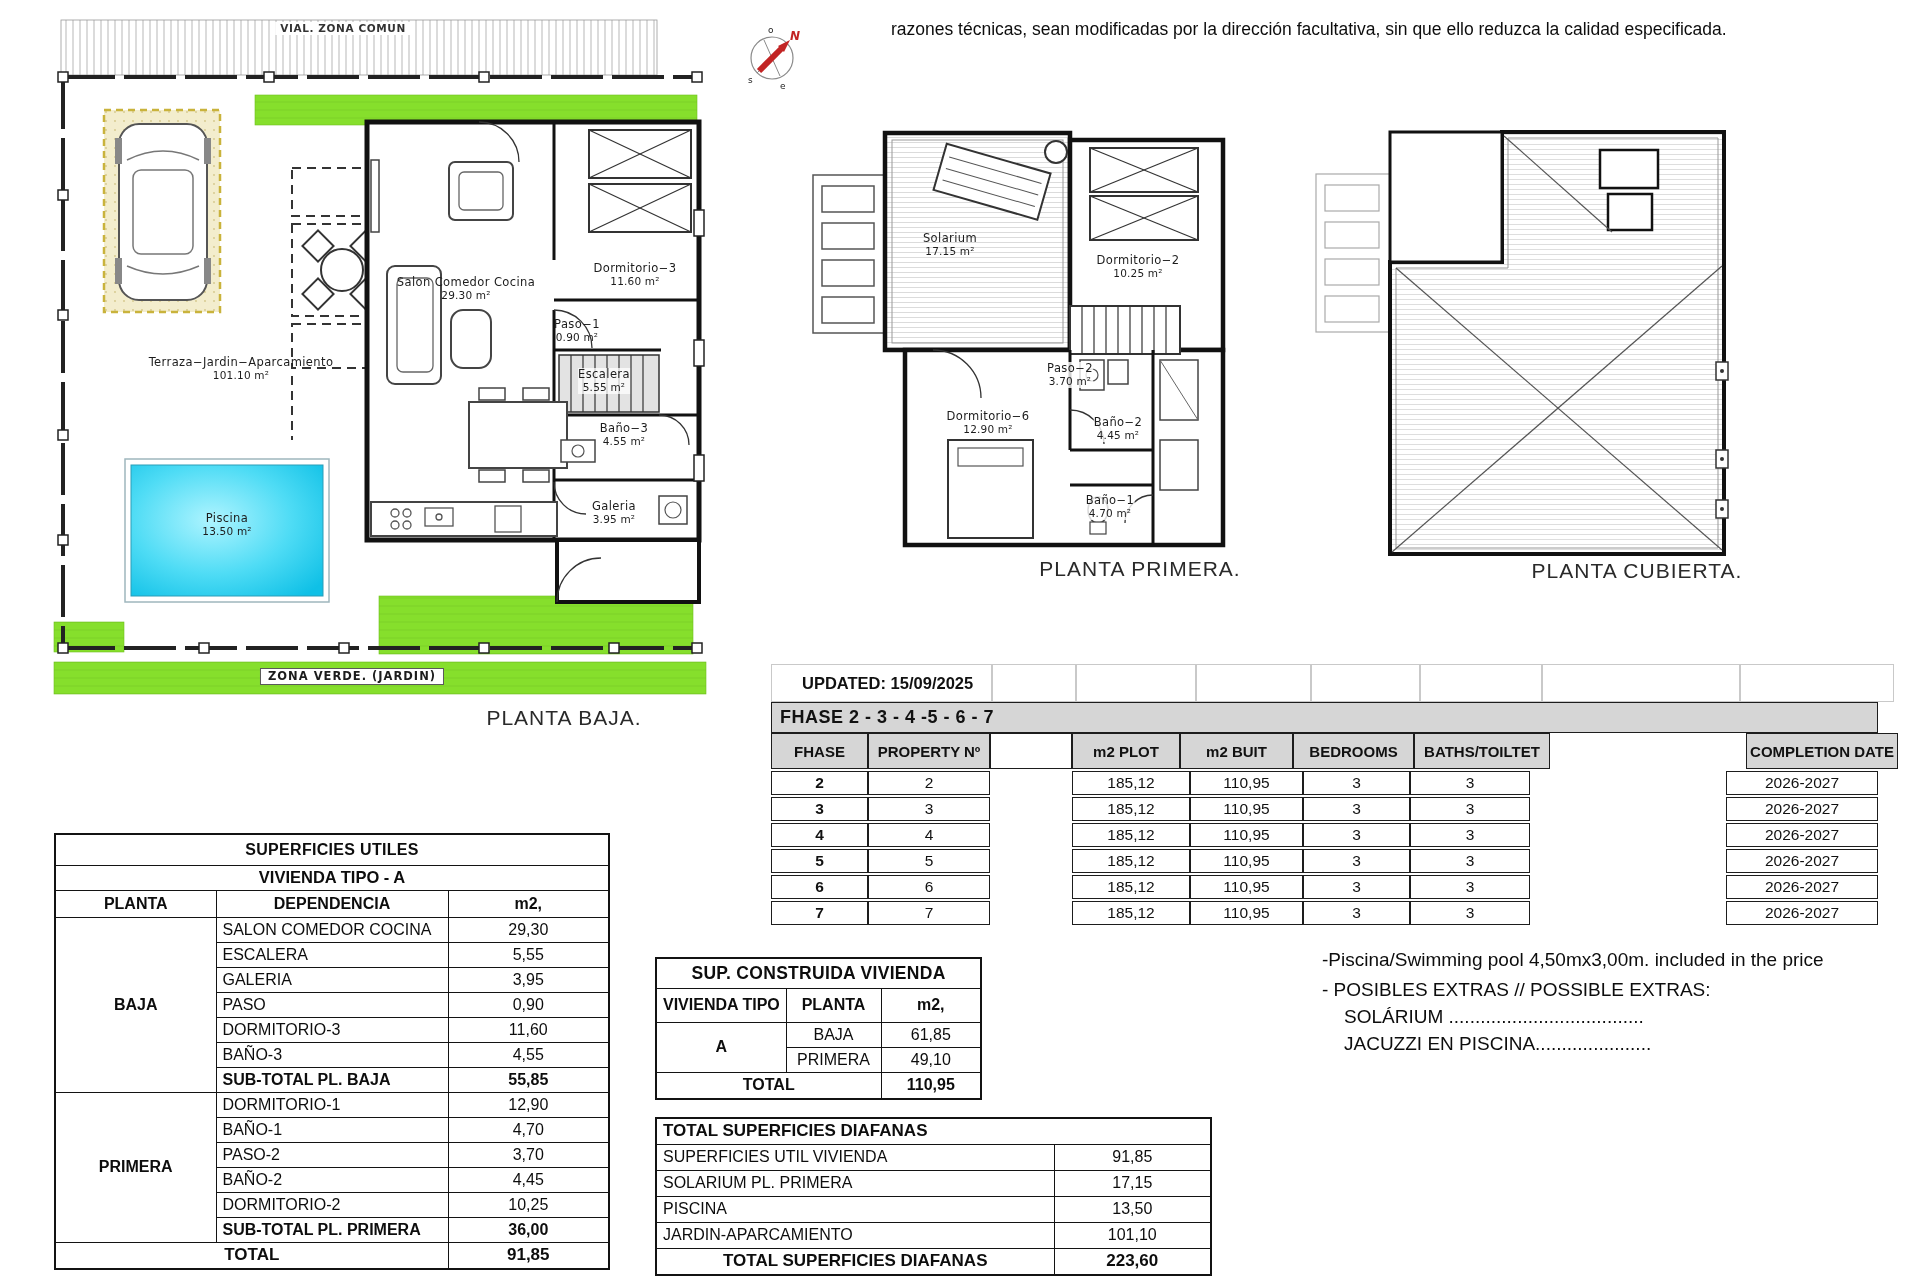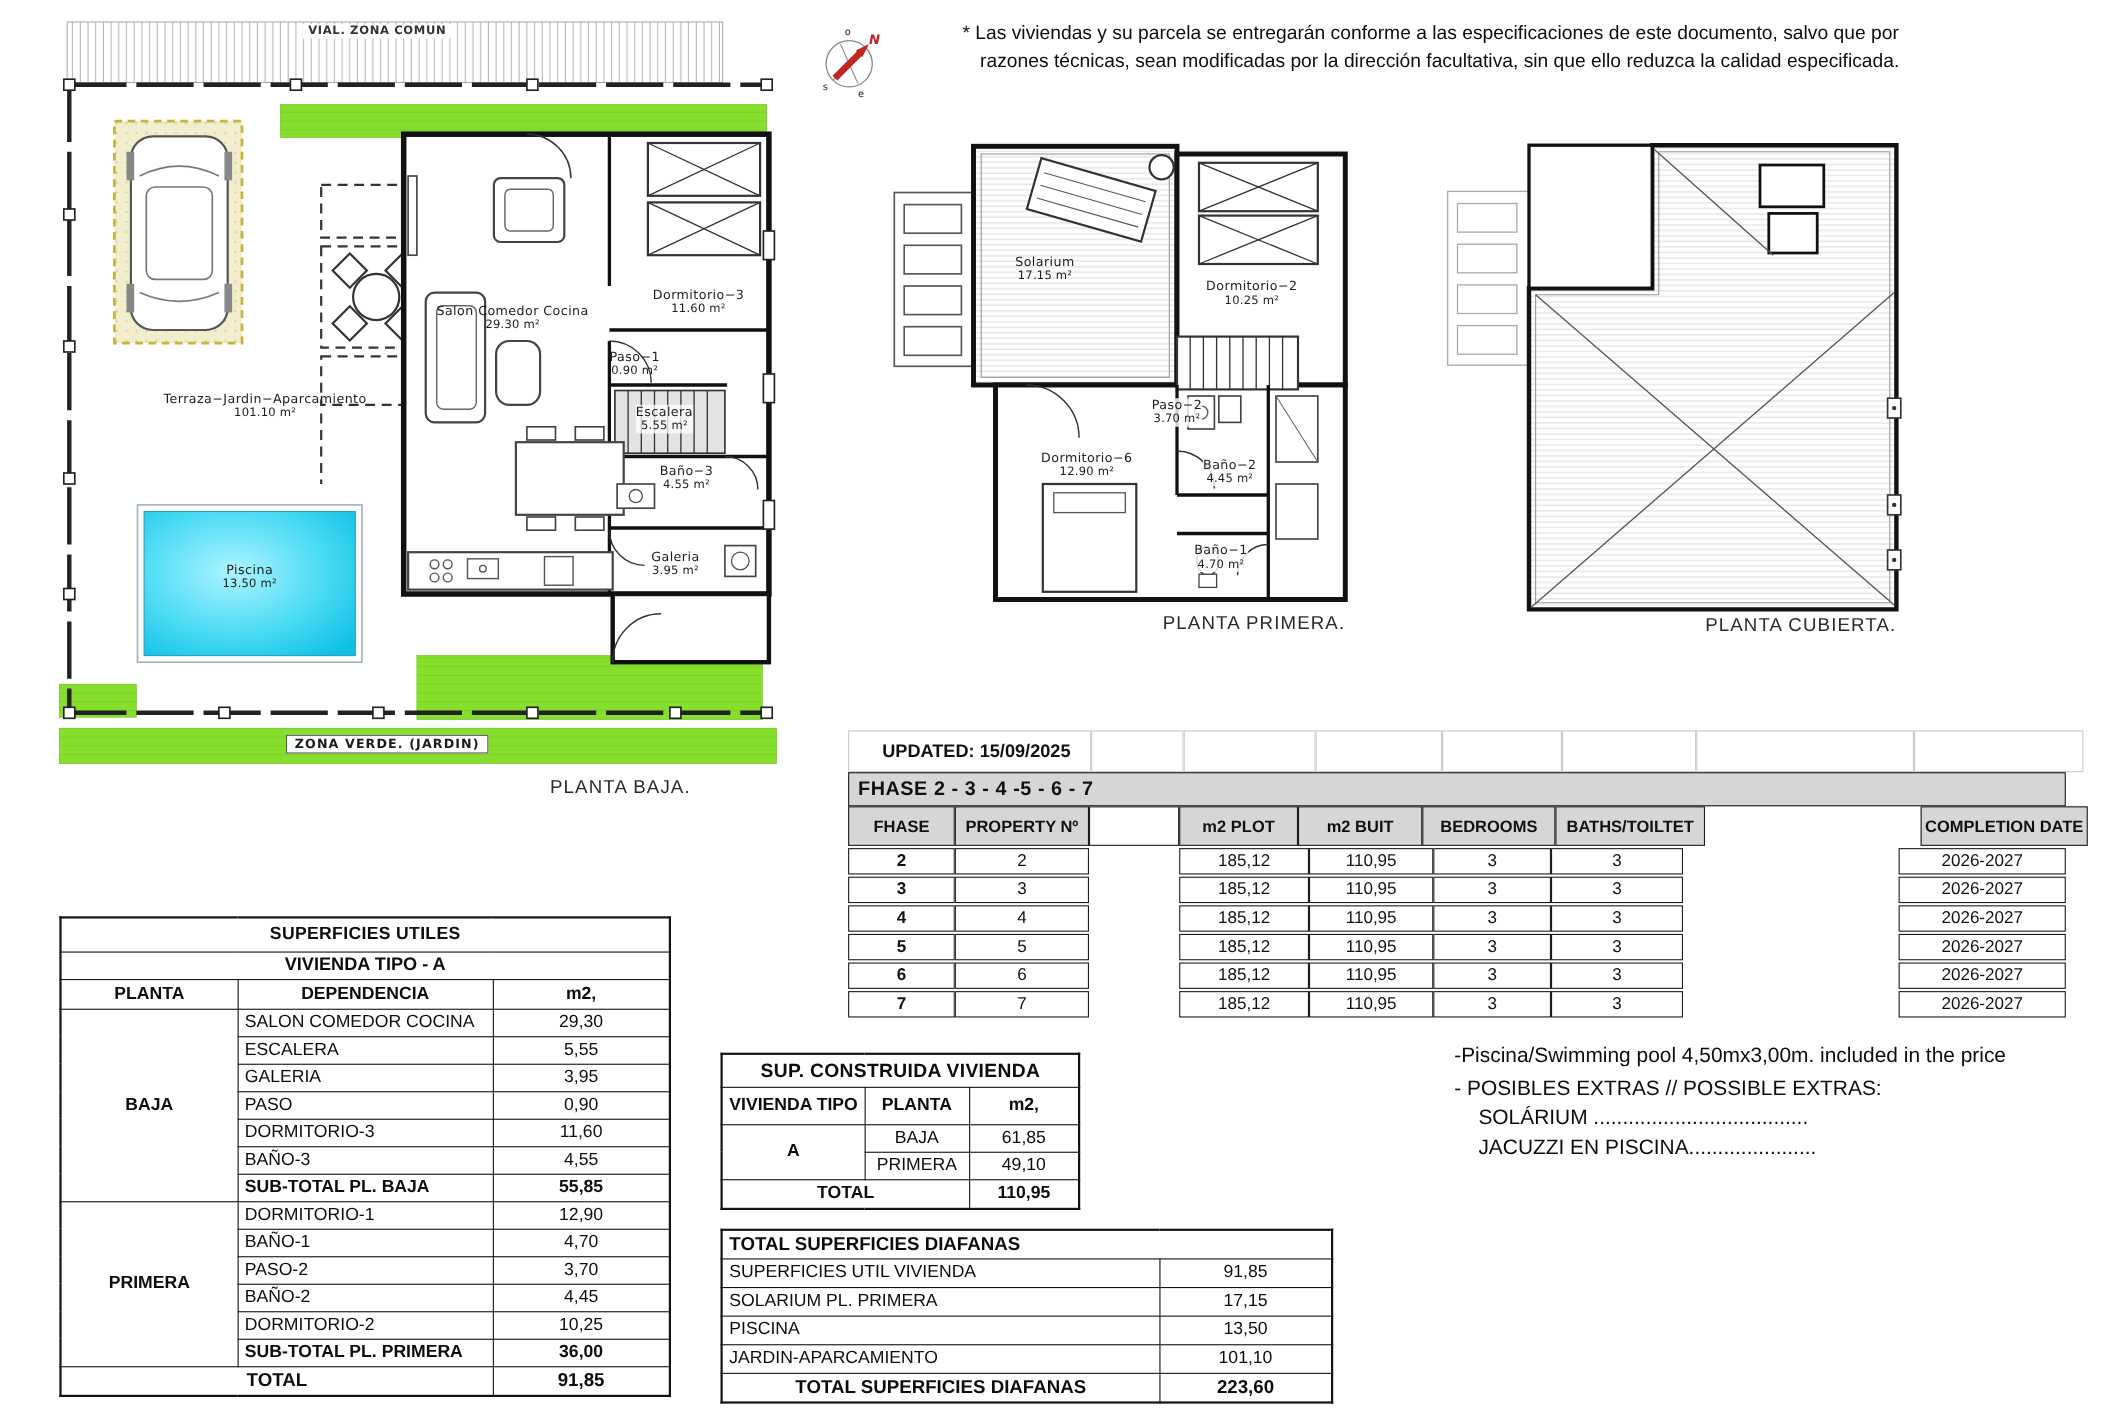--- a/index.html
+++ b/index.html
@@ -10,21 +10,21 @@
   .abs{position:absolute;}
 
   
   .plabel{
     position:absolute;text-align:center;font-size:11.5px;line-height:13px;
     color:#1c1c1c;transform:translateX(-50%);white-space:nowrap;
     font-family:"DejaVu Sans",sans-serif;letter-spacing:.4px;
   }
   .plabel .ar{font-size:10.5px;letter-spacing:.2px;}
   .plan-title{
-    position:absolute;transform:translateX(-50%);font-size:17px;color:#2a2a2a;
+    position:absolute;transform:translateX(-50%);font-size:21px;color:#2a2a2a;
     letter-spacing:1px;font-family:"Liberation Sans",sans-serif;white-space:nowrap;
   }
   .boxed{
     background:#fff;border:1px solid #5a5a5a;padding:1px 7px;font-weight:bold;
     font-size:11.5px;letter-spacing:1px;
   }
   .vial{
     background:#fff;padding:0 5px;font-size:10.5px;letter-spacing:.6px;font-weight:bold;color:#333;
   }
 
@@ -60,21 +60,20 @@
   table.doc{border:2.5px solid #131313;}
   td.c{text-align:center;}
   td.b{font-weight:bold;}
   td.title{font-size:19px;font-weight:bold;text-align:center;letter-spacing:.3px;}
   td.val{text-align:center;}
 </style>
 </head>
 <body>
 
 <div class="abs disclaimer" style="left:875px;top:16px;width:960px;">
-  <div>* Las viviendas y su parcela se entregarán conforme a las especificaciones de este documento, salvo que por</div>
   <div class="l2">razones técnicas, sean modificadas por la dirección facultativa, sin que ello reduzca la calidad especificada.</div>
 </div>
 
 <div class="abs" style="left:742px;top:22px;width:62px;height:68px;">
   <svg width="62" height="68" viewBox="0 0 62 68">
     <circle cx="30" cy="36" r="21" fill="none" stroke="#8a8a8a" stroke-width="1.2"></circle>
     <line x1="15" y1="51" x2="45" y2="21" stroke="#8a8a8a" stroke-width="1"></line>
     <line x1="22" y1="18" x2="38" y2="54" stroke="#8a8a8a" stroke-width="1"></line>
     <line x1="17" y1="49" x2="40" y2="26" stroke="#c22424" stroke-width="6"></line>
     <polygon points="48,18 36,24 42,30" fill="#c22424"></polygon>

